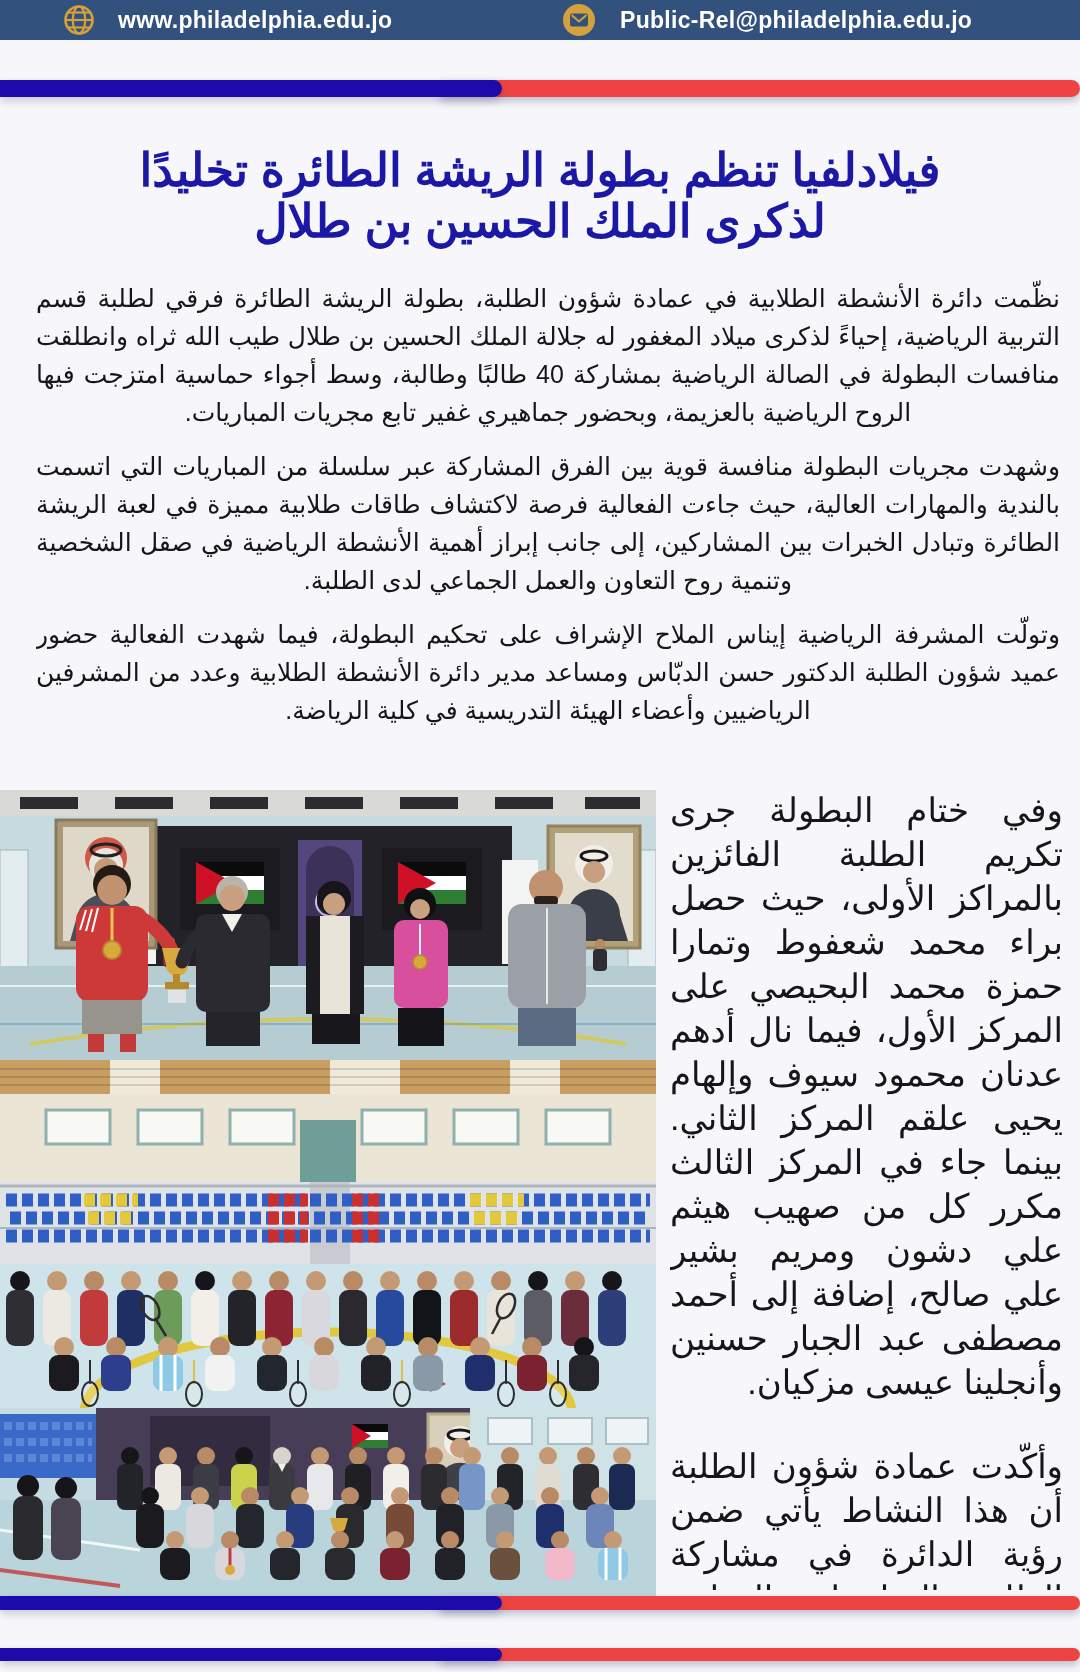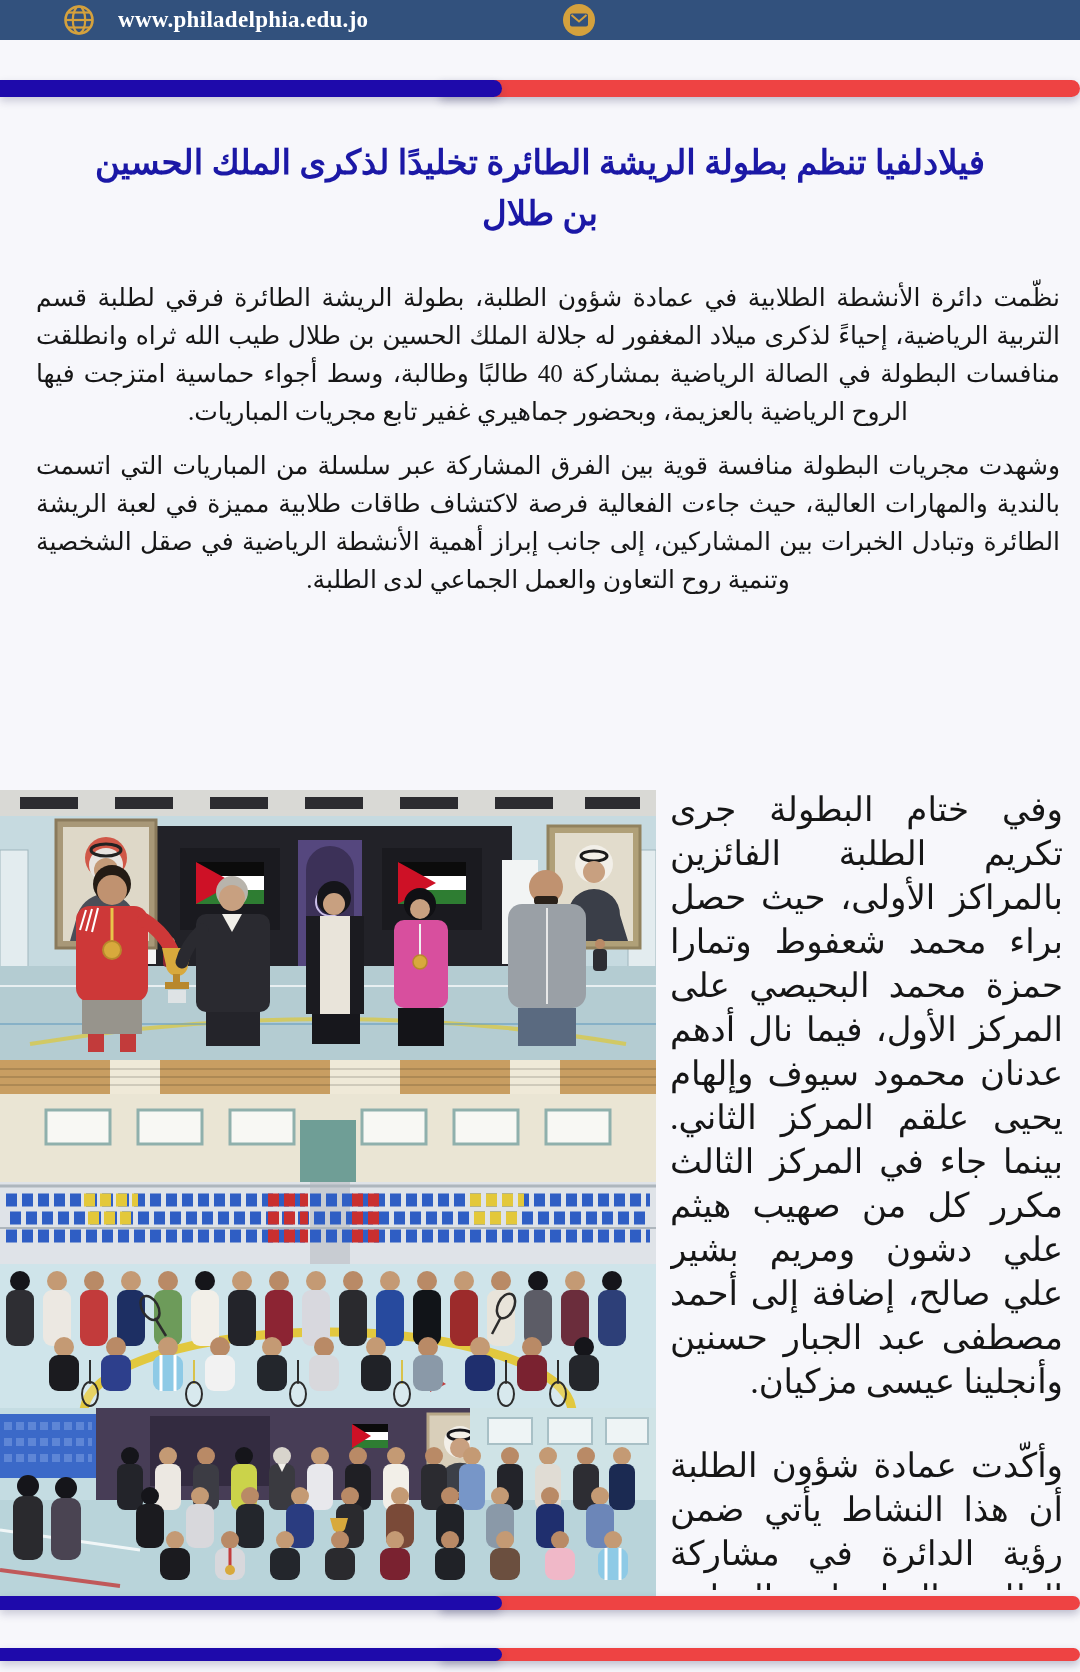--- a/index.html
+++ b/index.html
@@ -1,37 +1,37 @@
 <!DOCTYPE html>
 <html lang="ar"><head>
 <meta charset="utf-8">
 <style>
   html,body{margin:0;padding:0;background:#f7f7fb;}
   .page{position:relative;width:1080px;height:1672px;overflow:hidden;background:#f7f7fb;
-        font-family:Liberation Serif, serif;}
+        font-family:Liberation Sans, sans-serif;}
   
   .header{position:absolute;top:0;left:0;width:1080px;height:40px;background:#32517d;}
   .hdr-text{position:absolute;top:0;height:40px;line-height:40px;color:#ffffff;
             font-weight:bold;font-size:23px;letter-spacing:.3px;white-space:nowrap;}
   .site-text{left:118px;}
   .email-text{left:620px;}
   .globe{position:absolute;left:62px;top:3px;}
   .mail{position:absolute;left:562px;top:3px;}
   
   .bar{position:absolute;left:0;width:1080px;z-index:6;}
   .bar-top{top:80px;height:17px;}
   .bar-b1{top:1596px;height:14px;}
   .bar-b2{top:1648px;height:13px;}
   .bar .red{position:absolute;top:0;bottom:0;left:440px;right:0;background:#ee4343;
             border-radius:0 9px 9px 0;box-shadow:0 4px 8px rgba(40,40,90,.28);}
   .bar .blue{position:absolute;top:0;bottom:0;left:0;width:502px;background:#1e0aab;
              border-radius:0 9px 9px 0;box-shadow:0 4px 8px rgba(40,40,90,.22);}
   
   .title{position:absolute;top:114px;left:85px;right:85px;direction:rtl;text-align:center;
-         color:#1b18a6;font-weight:bold;font-size:34px;line-height:51px;}
+         color:#1b18a6;font-weight:bold;font-size:46px;line-height:51px;}
   
   .content{position:absolute;top:279px;left:20px;right:20px;height:506px;overflow:hidden;direction:rtl;margin-left:16px;}
   .content p{margin:0 0 16px;font-size:25px;line-height:38px;color:#161616;
              text-align:justify;text-align-last:center;}
   
   .col-text{position:absolute;top:788px;left:670px;width:393px;height:802px;overflow:hidden;
             direction:rtl;}
   .col-text p{margin:0 0 40px;font-size:34px;line-height:44px;color:#161616;
               text-align:justify;text-align-last:start;}
   .photos{position:absolute;top:790px;left:0;width:656px;}
@@ -53,32 +53,34 @@
       </svg>
     </span>
     <span class="hdr-text site-text">www.philadelphia.edu.jo</span>
     <span class="mail">
       <svg width="34" height="34" viewBox="0 0 34 34">
         <circle cx="17" cy="17" r="16" fill="#d4a13d"></circle>
         <rect x="8" y="10.5" width="18" height="13" rx="2" fill="#32517d"></rect>
         <path d="M9.5,12 L17,18.5 L24.5,12" fill="none" stroke="#d4a13d" stroke-width="2"></path>
       </svg>
     </span>
+    <span class="hdr-text email-text">Public-Rel@philadelphia.edu.jo</span>
   </div>
 
   <div class="bar bar-top">
     <div class="red"></div>
     <div class="blue"></div>
   </div>
 
   <h1 class="title">فيلادلفيا تنظم بطولة الريشة الطائرة تخليدًا لذكرى الملك الحسين بن طلال</h1>
 
   <div class="content">
     <p>نظّمت دائرة الأنشطة الطلابية في عمادة شؤون الطلبة، بطولة الريشة الطائرة فرقي لطلبة قسم التربية الرياضية، إحياءً لذكرى ميلاد المغفور له جلالة الملك الحسين بن طلال طيب الله ثراه وانطلقت منافسات البطولة في الصالة الرياضية بمشاركة 40 طالبًا وطالبة، وسط أجواء حماسية امتزجت فيها الروح الرياضية بالعزيمة، وبحضور جماهيري غفير تابع مجريات المباريات.</p>
     <p>وشهدت مجريات البطولة منافسة قوية بين الفرق المشاركة عبر سلسلة من المباريات التي اتسمت بالندية والمهارات العالية، حيث جاءت الفعالية فرصة لاكتشاف طاقات طلابية مميزة في لعبة الريشة الطائرة وتبادل الخبرات بين المشاركين، إلى جانب إبراز أهمية الأنشطة الرياضية في صقل الشخصية وتنمية روح التعاون والعمل الجماعي لدى الطلبة.</p>
+    <p>وتولّت المشرفة الرياضية إيناس الملاح الإشراف على تحكيم البطولة، فيما شهدت الفعالية حضور عميد شؤون الطلبة الدكتور حسن الدبّاس ومساعد مدير دائرة الأنشطة الطلابية وعدد من المشرفين الرياضيين وأعضاء الهيئة التدريسية في كلية الرياضة.</p>
   </div>
 
   <div class="col-text">
     <p>وفي ختام البطولة جرى تكريم الطلبة الفائزين بالمراكز الأولى، حيث حصل براء محمد شعفوط وتمارا حمزة محمد البحيصي على المركز الأول، فيما نال أدهم عدنان محمود سيوف وإلهام يحيى علقم المركز الثاني. بينما جاء في المركز الثالث مكرر كل من صهيب هيثم علي دشون ومريم بشير علي صالح، إضافة إلى أحمد مصطفى عبد الجبار حسنين وأنجلينا عيسى مزكيان.</p>
     <p>وأكّدت عمادة شؤون الطلبة أن هذا النشاط يأتي ضمن رؤية الدائرة في مشاركة الطلبة بالمناسبات الوطنية وتنظيم أنشطة هادفة تعزّز التفاعل والمشاركة بين الطلبة، مشيرةً إلى أن البطولة تعكس حرصها على دعم الرياضة الجامعية وتطوير مهارات الطلبة</p>
   </div>
 
   <div class="photos">
 
     <svg width="656" height="270" viewBox="0 0 656 270" role="img" aria-label="تكريم الفائزين بالمراكز الأولى في الصالة الرياضية مع كأس البطولة والميداليات">

